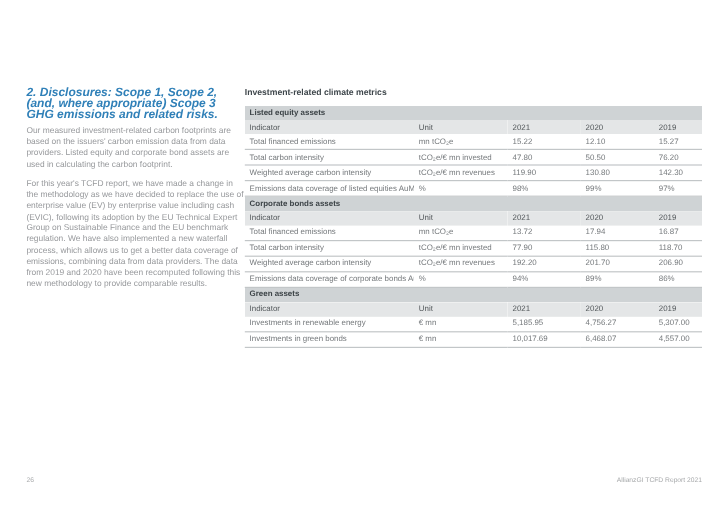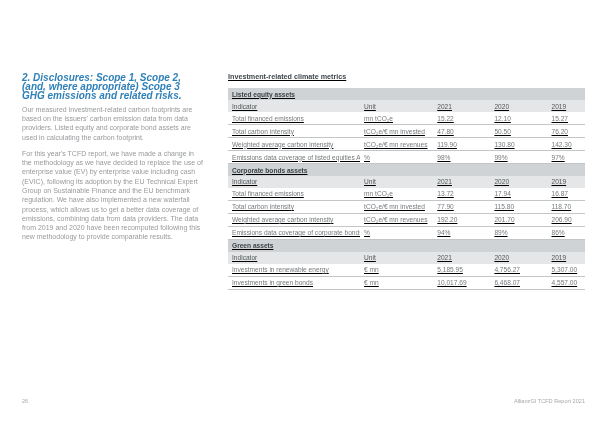--- a/index.html
+++ b/index.html
@@ -37,21 +37,21 @@
     font-weight: bold;
     color: #3080b8;
     font-style: italic;
   }
   .left-col .body {
     margin: 0 0 7px 0;
     font-size: 7px;
     line-height: 9.3px;
     color: #97999c;
   }
-  .right-col { flex: 1; margin-left: 24px; text-decoration: underline; }
+  .right-col { flex: 1; margin-left: 0; }
   .table-title {
     font-size: 7.2px;
     font-weight: bold;
     color: #3f474c;
     margin: 1px 0 6px 0;
   }
   table.metrics {
     width: 100%;
     border-collapse: collapse;
     table-layout: fixed;

